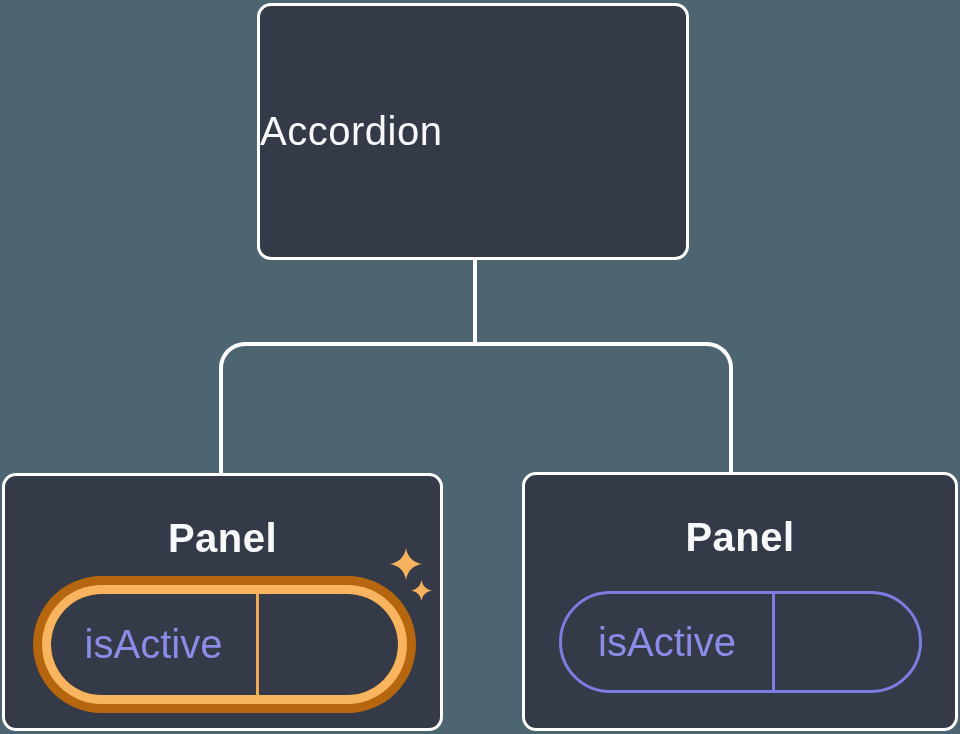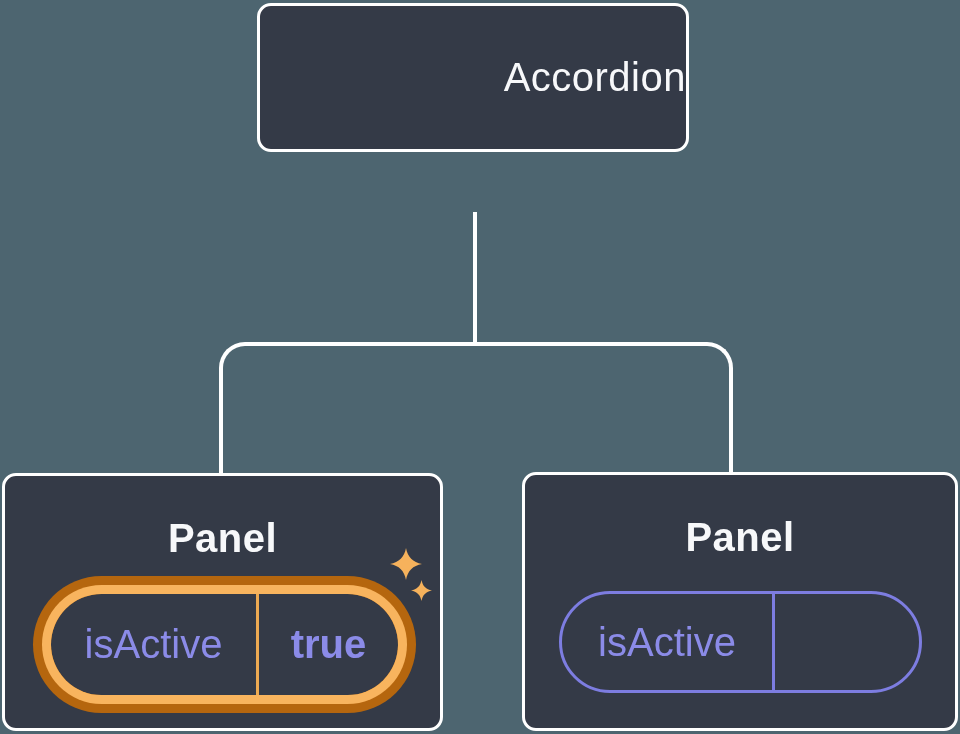--- a/index.html
+++ b/index.html
@@ -28,22 +28,22 @@
   }
   
   .node{
     position:absolute;
     box-sizing:border-box;
     background:#343a47;
     border:3px solid #ffffff;
     border-radius:14px;
   }
   .node-root{
-    left:257px;top:3px;width:432px;height:149px;
-    display:flex;align-items:center;justify-content:flex-end;
+    left:257px;top:3px;width:432px;height:257px;
+    display:flex;align-items:center;justify-content:flex-start;
   }
   .node-title{
     color:#f7f8fa;
     font-size:40px;
     font-weight:500;
     letter-spacing:0.5px;
   }
   .node-panel-left{left:2px;top:473px;width:441px;height:258px;}
   .node-panel-right{left:522px;top:472px;width:436px;height:259px;}
   .panel-title{
@@ -96,21 +96,20 @@
 
   <div class="node node-root">
     <div class="node-title">Accordion</div>
   </div>
 
   <div class="node node-panel-left">
     <div class="panel-title">Panel</div>
     <div class="pill pill-active">
       <div class="pill-cell cell-name">isActive</div>
       <div class="pill-divider"></div>
-      <div class="pill-cell cell-value">true</div>
     </div>
   </div>
 
   <div class="sparkle sparkle-big">
     <svg viewBox="0 0 24 24" width="32" height="32">
       <path d="M12 0 C13.2 6.8 17.2 10.8 24 12 C17.2 13.2 13.2 17.2 12 24 C10.8 17.2 6.8 13.2 0 12 C6.8 10.8 10.8 6.8 12 0 Z" fill="#f6b25c"></path>
     </svg>
   </div>
   <div class="sparkle sparkle-small">
     <svg viewBox="0 0 24 24" width="21" height="21">

